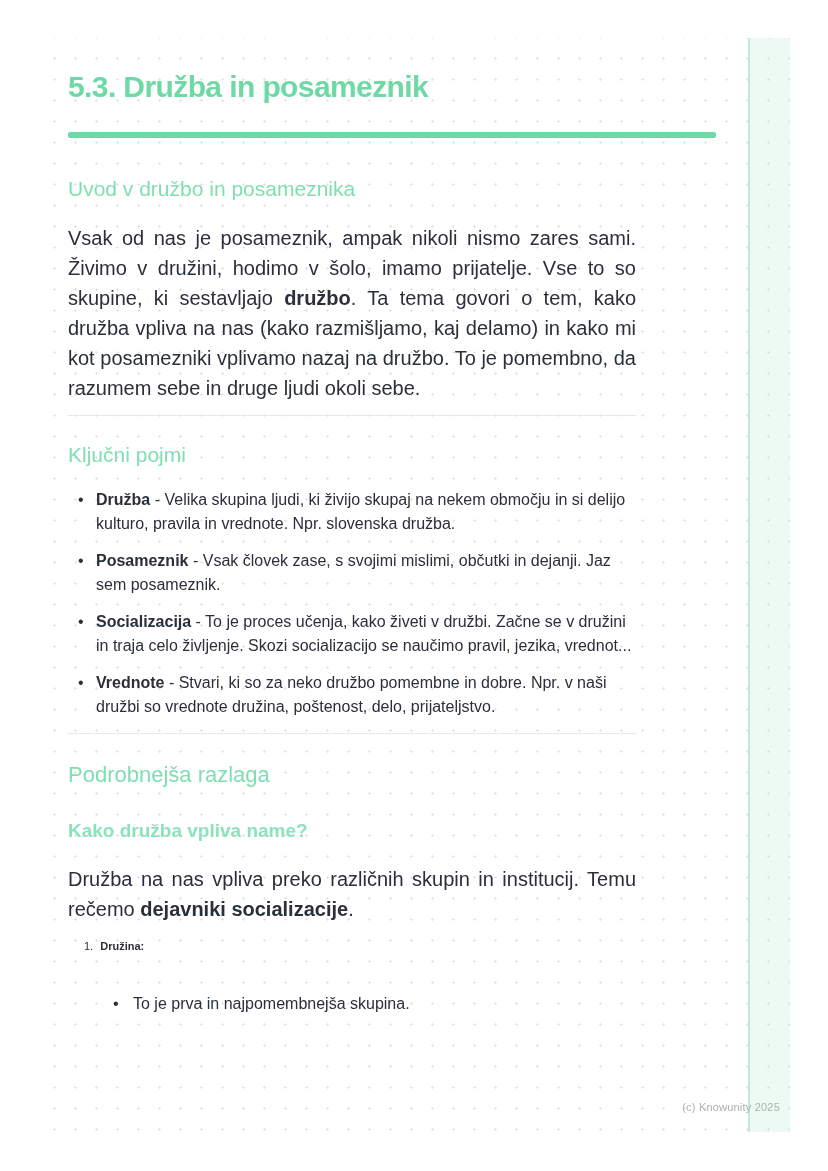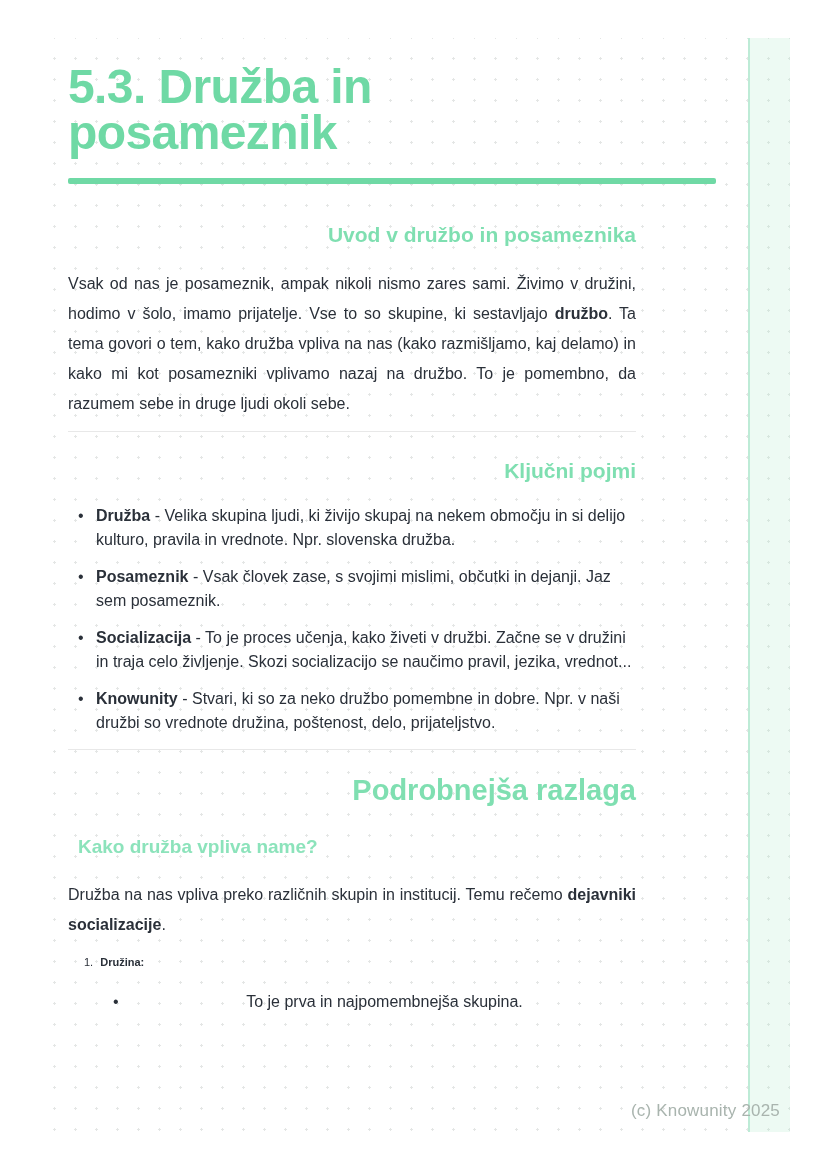--- a/index.html
+++ b/index.html
@@ -13,44 +13,44 @@
     background-image: radial-gradient(circle, var(--dots,#e4e6e5) 1.2px, transparent 1.4px);
     background-size:21px 21px; background-position:8px 10px;
   }
   .accent-band {
     position:absolute; top:0; right:0; bottom:0; width:40px;
     border-left:2px solid var(--band_edge,#bdebd6);
     background:var(--band_fill,#a9e6c736);
   }
   .content { position:relative; margin-left:32px; width:568px; color:var(--body_text,#2a3039); }
   h1 {
-    margin:26px 0 0; font-size:48px; line-height:46px; letter-spacing:-0.6px;
+    margin:26px 0 0; font-size:30px; line-height:46px; letter-spacing:-0.6px;
     color:var(--accent,#6fd9a5); font-weight:bold;
   }
   .title-rule { margin-top:22px; width:648px; height:6px; background:var(--accent,#6fd9a5); border-radius:2px; }
-  h2 { margin:26px 0 0; font-size:21px; line-height:26px; color:var(--heading,#7fdfb1); font-weight:bold;text-align:right; }
+  h2 { margin:26px 0 0; font-size:21px; line-height:26px; color:var(--heading,#7fdfb1); font-weight:normal; }
   h2.intro { margin-top:38px; }
-  h2.detail { margin-top:27px; font-size:29px; line-height:27px; }
-  h3 { margin:30px 10px 0; font-size:19px; line-height:25px; color:var(--subheading,#8ce3bb); font-weight:bold; }
-  p { margin:21px 0 0; font-size:16px; line-height:30px; text-align:justify; }
+  h2.detail { margin-top:27px; font-size:22px; line-height:27px; }
+  h3 { margin:30px 0 0; font-size:19px; line-height:25px; color:var(--subheading,#8ce3bb); font-weight:bold; }
+  p { margin:21px 0 0; font-size:20px; line-height:30px; text-align:justify; }
   hr { border:none; border-top:1px solid var(--divider,#e8e8e8); margin:12px 0 0; width:568px; }
   ul.key-terms { list-style:none; margin:20px 0 14px; padding:0; }
   ul.key-terms > li {
     position:relative; padding-left:28px; font-size:16px; line-height:24px; margin-top:13px;
   }
   ul.key-terms > li:first-child { margin-top:0; }
   ul.key-terms > li::before { content:"\2022"; position:absolute; left:10px; top:0; }
   .num-item { margin:10px 0 0; padding-left:16px; font-size:11px; line-height:25px; }
   .num-item .num { margin-right:7px; }
   .num-item b, .num-text b { font-weight:bold; }
-  ul.sub-list { list-style:none; margin:14px 0 0 45px; padding:0;text-align:center; }
+  ul.sub-list { list-style:none; margin:32px 0 0 45px; padding:0; }
   ul.sub-list > li { position:relative; padding-left:20px; font-size:16px; line-height:25px; }
   ul.sub-list > li::before { content:"\2022"; position:absolute; left:0; top:0; }
   .footer {
-    position:absolute; top:1063px; right:10px; font-size:17px; letter-spacing:0.2px;
+    position:absolute; top:1063px; right:10px; font-size:11px; letter-spacing:0.2px;
     color:var(--footer_text,#a9b4ae);
   }
   b { font-weight:bold; }
 </style>
 </head>
 <body>
 
 <div class="page">
   <div class="accent-band"></div>
 
@@ -61,21 +61,21 @@
     <h2 class="intro">Uvod v družbo in posameznika</h2>
     <p><span>Vsak od nas je posameznik, ampak nikoli nismo zares sami. Živimo v družini, hodimo v šolo, imamo prijatelje. Vse to so skupine, ki sestavljajo </span><b>družbo</b><span>. Ta tema govori o tem, kako družba vpliva na nas (kako razmišljamo, kaj delamo) in kako mi kot posamezniki vplivamo nazaj na družbo. To je pomembno, da razumem sebe in druge ljudi okoli sebe.</span></p>
 
     <hr>
 
     <h2>Ključni pojmi</h2>
     <ul class="key-terms">
       <li><b>Družba</b><span> - Velika skupina ljudi, ki živijo skupaj na nekem območju in si delijo kulturo, pravila in vrednote. Npr. slovenska družba.</span></li>
       <li><b>Posameznik</b><span> - Vsak človek zase, s svojimi mislimi, občutki in dejanji. Jaz sem posameznik.</span></li>
       <li><b>Socializacija</b><span> - To je proces učenja, kako živeti v družbi. Začne se v družini in traja celo življenje. Skozi socializacijo se naučimo pravil, jezika, vrednot...</span></li>
-      <li><b>Knowunity</b><span> - Stvari, ki so za neko družbo pomembne in dobre. Npr. v naši družbi so vrednote družina, poštenost, delo, prijateljstvo.</span></li>
+      <li><b>Vrednote</b><span> - Stvari, ki so za neko družbo pomembne in dobre. Npr. v naši družbi so vrednote družina, poštenost, delo, prijateljstvo.</span></li>
     </ul>
 
     <hr>
 
     <h2 class="detail">Podrobnejša razlaga</h2>
     <h3>Kako družba vpliva name?</h3>
     <p><span>Družba na nas vpliva preko različnih skupin in institucij. Temu rečemo </span><b>dejavniki socializacije</b><span>.</span></p>
 
     <div class="num-item">
       <span class="num">1.</span><span class="num-text"><b>Družina:</b></span>

